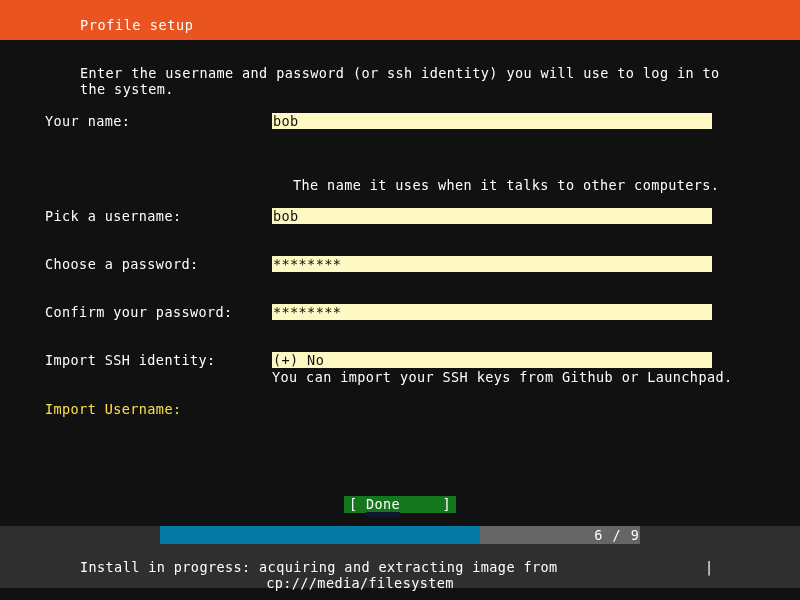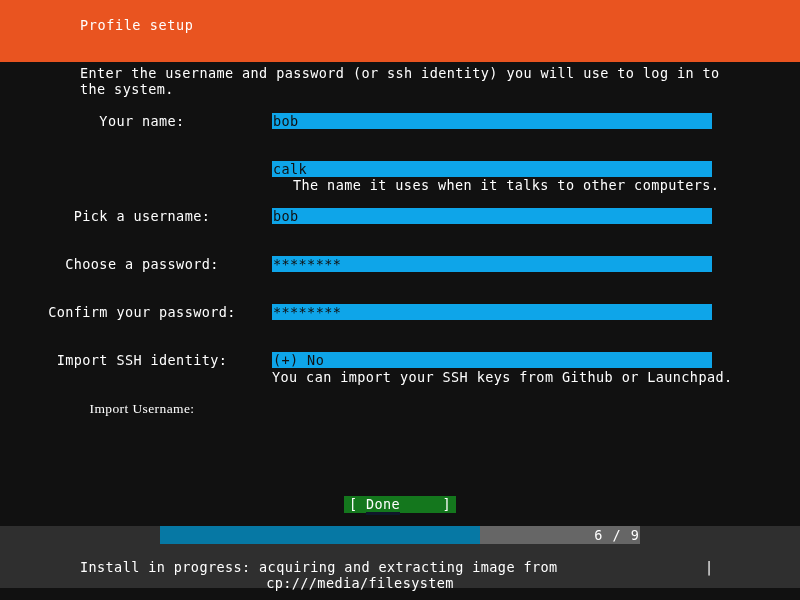--- a/index.html
+++ b/index.html
@@ -17,21 +17,21 @@
     line-height: 16px;
     color: #ffffff;
     overflow: hidden;
     -webkit-font-smoothing: none;
   }
 
   
   #header {
     position: absolute;
     left: 0; top: 0;
-    width: 800px; height: 62px;
+    width: 800px; height: 40px;
     background: #e95420;
   }
   #header-title {
     position: absolute;
     left: 80px; top: 17px;
     color: #ffffff;
     letter-spacing: 0.6px;
   }
 
   
@@ -46,35 +46,36 @@
 
   
   .row {
     position: absolute;
     left: 0;
     width: 800px;
     height: 16px;
   }
   .lbl {
     position: absolute;
-    left: 10px;
+    left: 0;
     width: 264px;
-    text-align: center;
-    color: #ffffff;
-    letter-spacing: 0.4px;
-    white-space: pre;
-  }
-  .lbl.dim { color: #ffffff; font-family: Liberation Serif, serif; }
+    text-align: left;
+    color: #ffffff;
+    letter-spacing: 0.4px;
+    white-space: pre;
+    padding-left: 45px;
+  }
+  .lbl.dim { color: #fde047; }
 
   .field {
     position: absolute;
     left: 272px;
     width: 440px;
     height: 16px;
-    background: #0ea5e9;
+    background: #fef9c3;
     color: #111111;
     letter-spacing: 0.4px;
     white-space: pre;
     overflow: hidden;
   }
   .field .txt {
     position: absolute;
     left: 1px; top: 0;
   }
 
@@ -94,21 +95,21 @@
     background: #14771d;
     color: #ffffff;
     white-space: pre;
     letter-spacing: 0.4px;
   }
   #done-button .brk-l { position: absolute; left: 5px; top: 0; }
   #done-button .brk-r { position: absolute; right: 5px; top: 0; }
   #done-label {
     position: absolute;
     left: 22px; top: 0;
-    border-bottom: 3px solid #0f172a;
+    border-bottom: 5px solid #0f172a;
     padding-bottom: 0px;
   }
 
   
   #footer {
     position: absolute;
     left: 0; top: 526px;
     width: 800px; height: 62px;
     background: #2f2f2f;
   }
@@ -168,23 +169,20 @@
   <div id="intro">Enter the username and password (or ssh identity) you will use to log in to the system.</div>
 
   <div class="row" style="top:113px;">
     <div class="lbl">Your name:</div>
     <div class="field">
       <span class="txt">bob</span>
     </div>
   </div>
 
   <div class="row" style="top:161px;">
-    <div class="field">
-      <span class="txt">calk</span>
-    </div>
   </div>
   <div class="hint" style="top:177px;margin-left:21px;">The name it uses when it talks to other computers.</div>
 
   <div class="row" style="top:208px;">
     <div class="lbl">Pick a username:</div>
     <div class="field">
       <span class="txt">bob</span>
     </div>
   </div>
 

